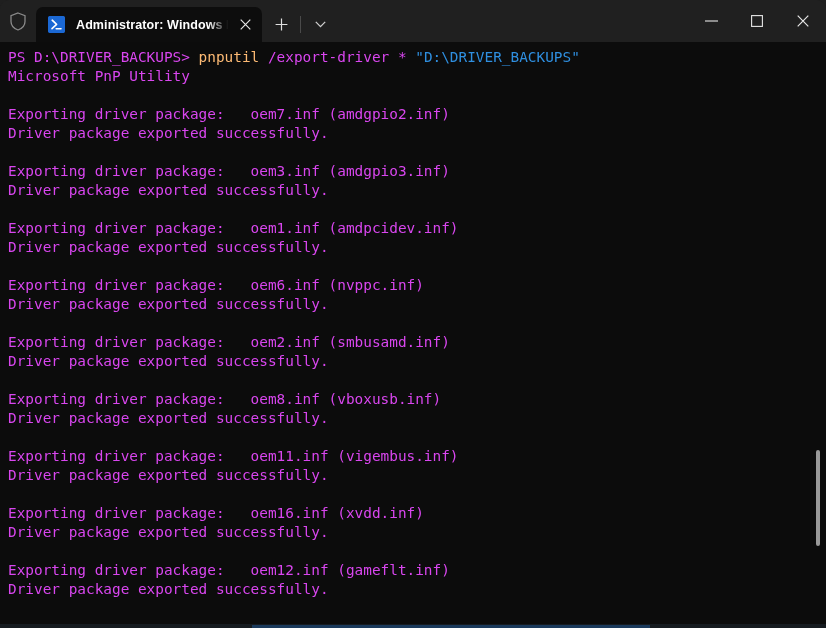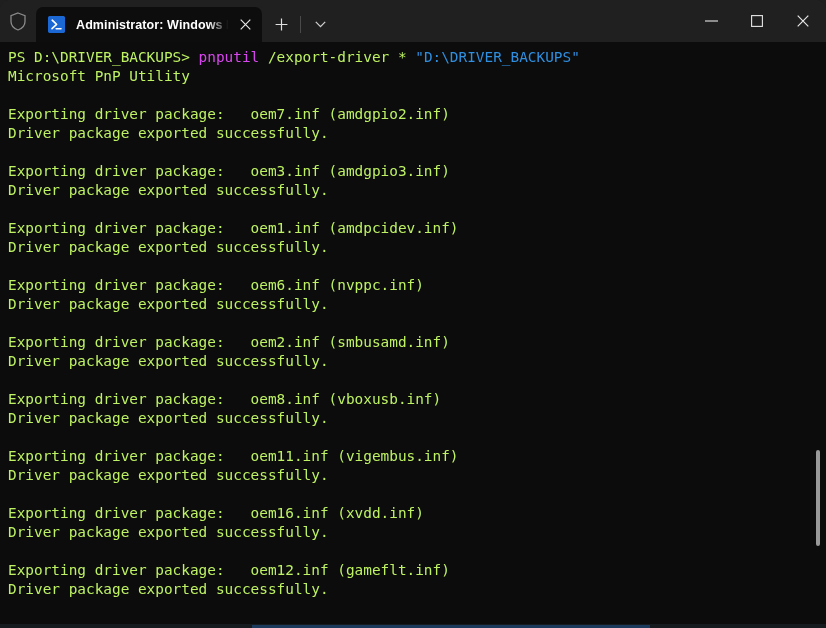--- a/index.html
+++ b/index.html
@@ -152,22 +152,22 @@
     top: 6px;
     right: 0;
     font-family: "DejaVu Sans Mono", "Liberation Mono", monospace;
     font-size: 14.4px;
     line-height: 19px;
     color: #cccccc;
     white-space: pre;
     letter-spacing: 0px;
   }
   .ln { height: 19px; }
-  .c-white   { color: #bef264; }
-  .c-yellow  { color: #d946ef; }
+  .c-white   { color: #d946ef; }
+  .c-yellow  { color: #fdba74; }
   .c-blue    { color: #2f8fe0; }
 
   
   #scrollbar-track {
     position: absolute;
     right: 3px;
     top: 0;
     width: 10px;
     height: 586px;
   }

